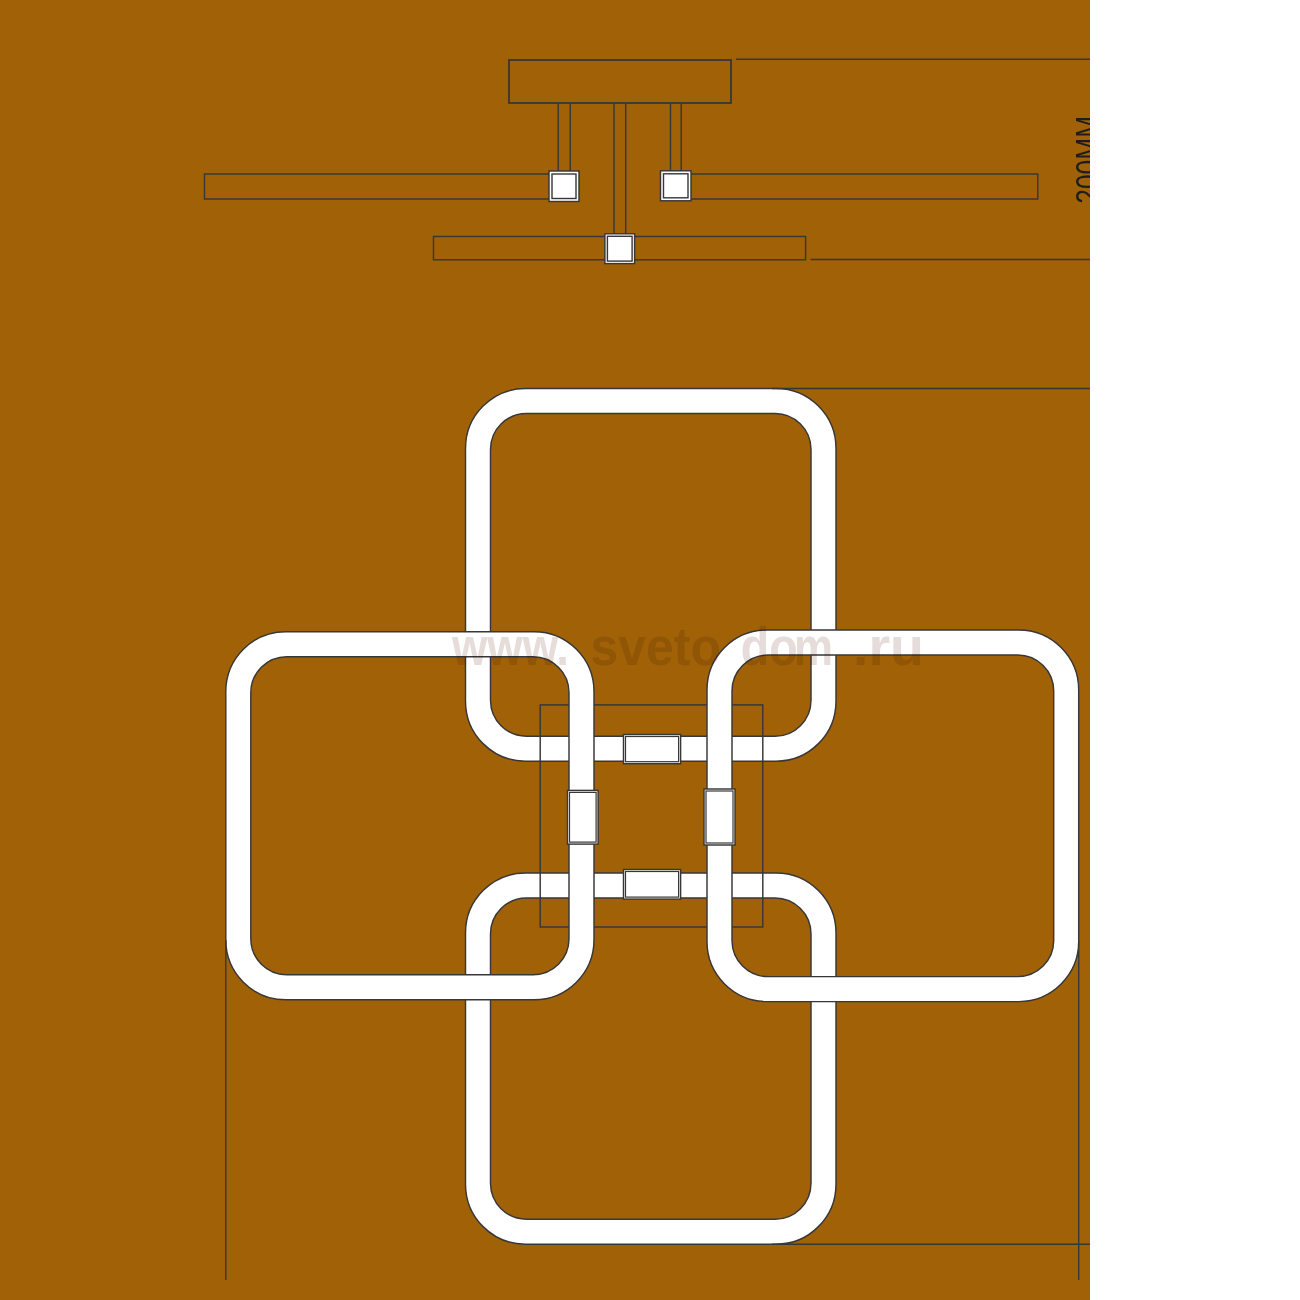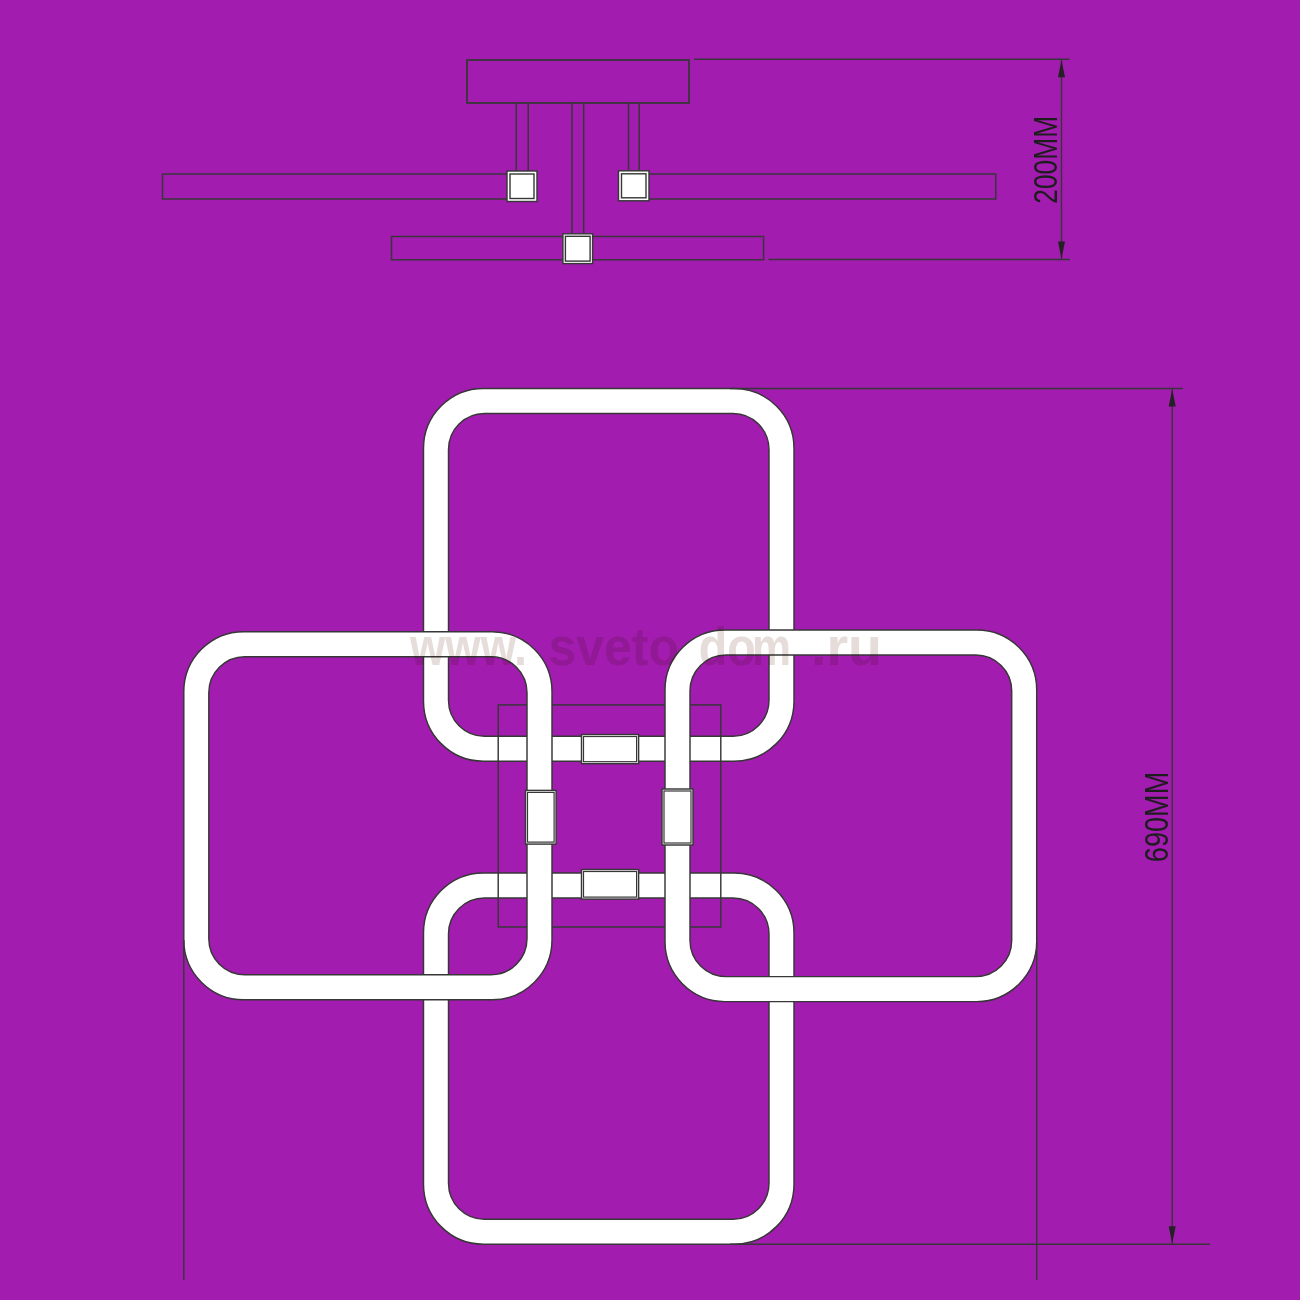--- a/index.html
+++ b/index.html
@@ -1,16 +1,16 @@
 <!DOCTYPE html>
 <html><head>
 <meta charset="utf-8">
 <style>
   html,body{margin:0;padding:0;background:#ffffff;}
-  .page{width:1300px;height:1300px;position:relative;background:#a21caf;overflow:hidden;}
+  .page{width:1048px;height:1300px;position:relative;background:#a16207;overflow:hidden;padding-left:42px;}
   svg{display:block;}
   text{font-family:"Liberation Sans", sans-serif;}
 </style>
 </head>
 <body>
 
 <div class="page">
 <svg width="1300" height="1300" viewBox="0 0 1300 1300">
   <g stroke="#373737" stroke-width="1.45" fill="none">
 

